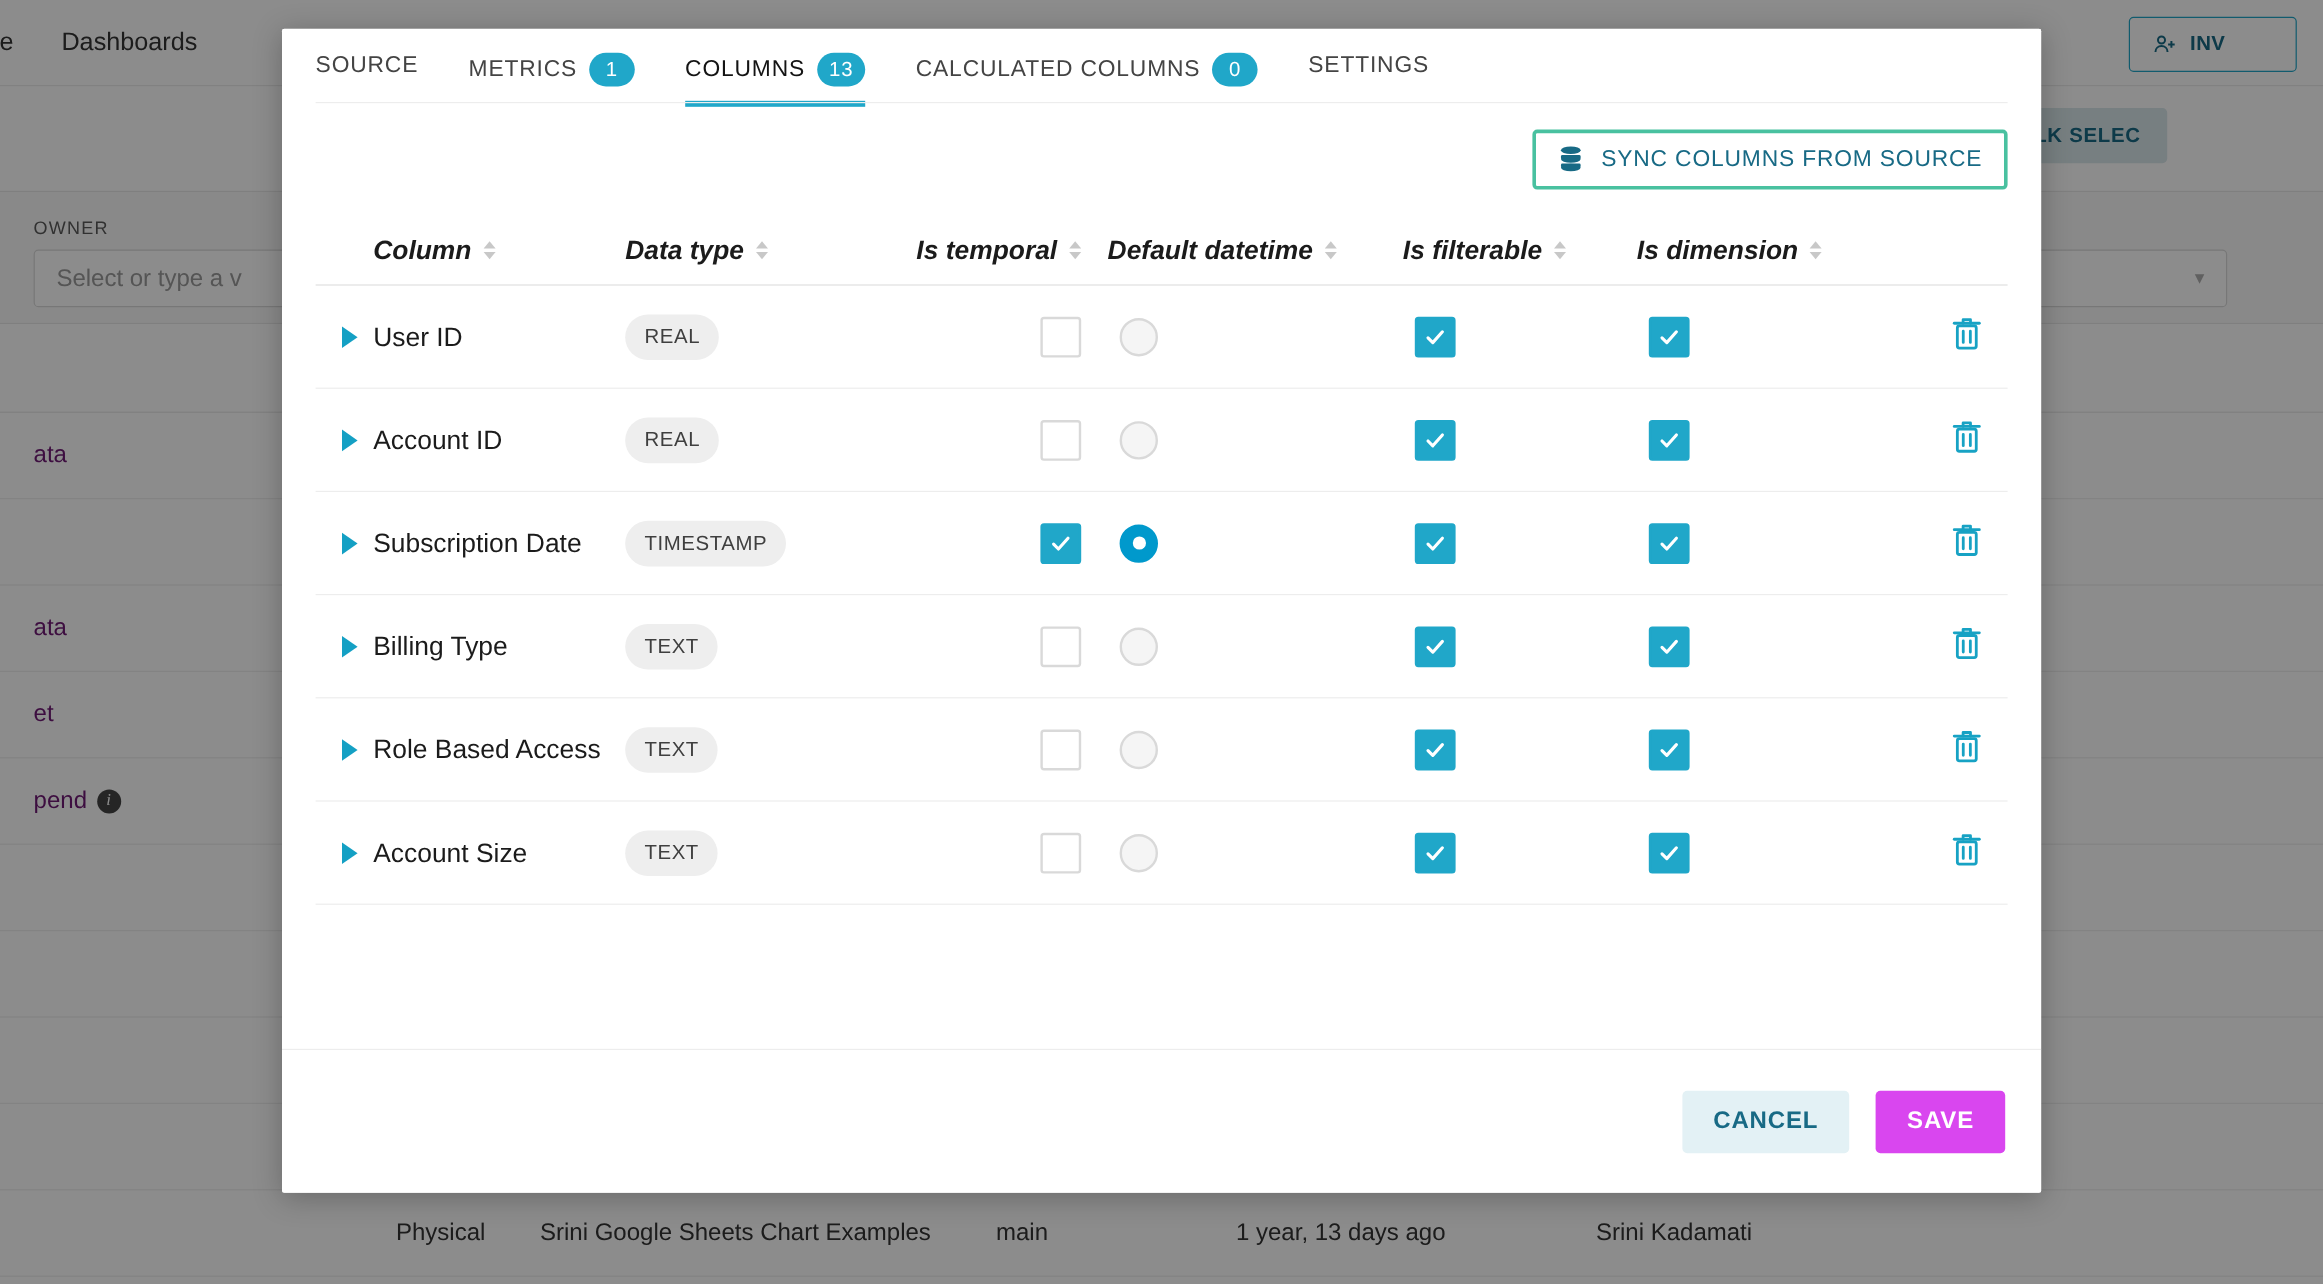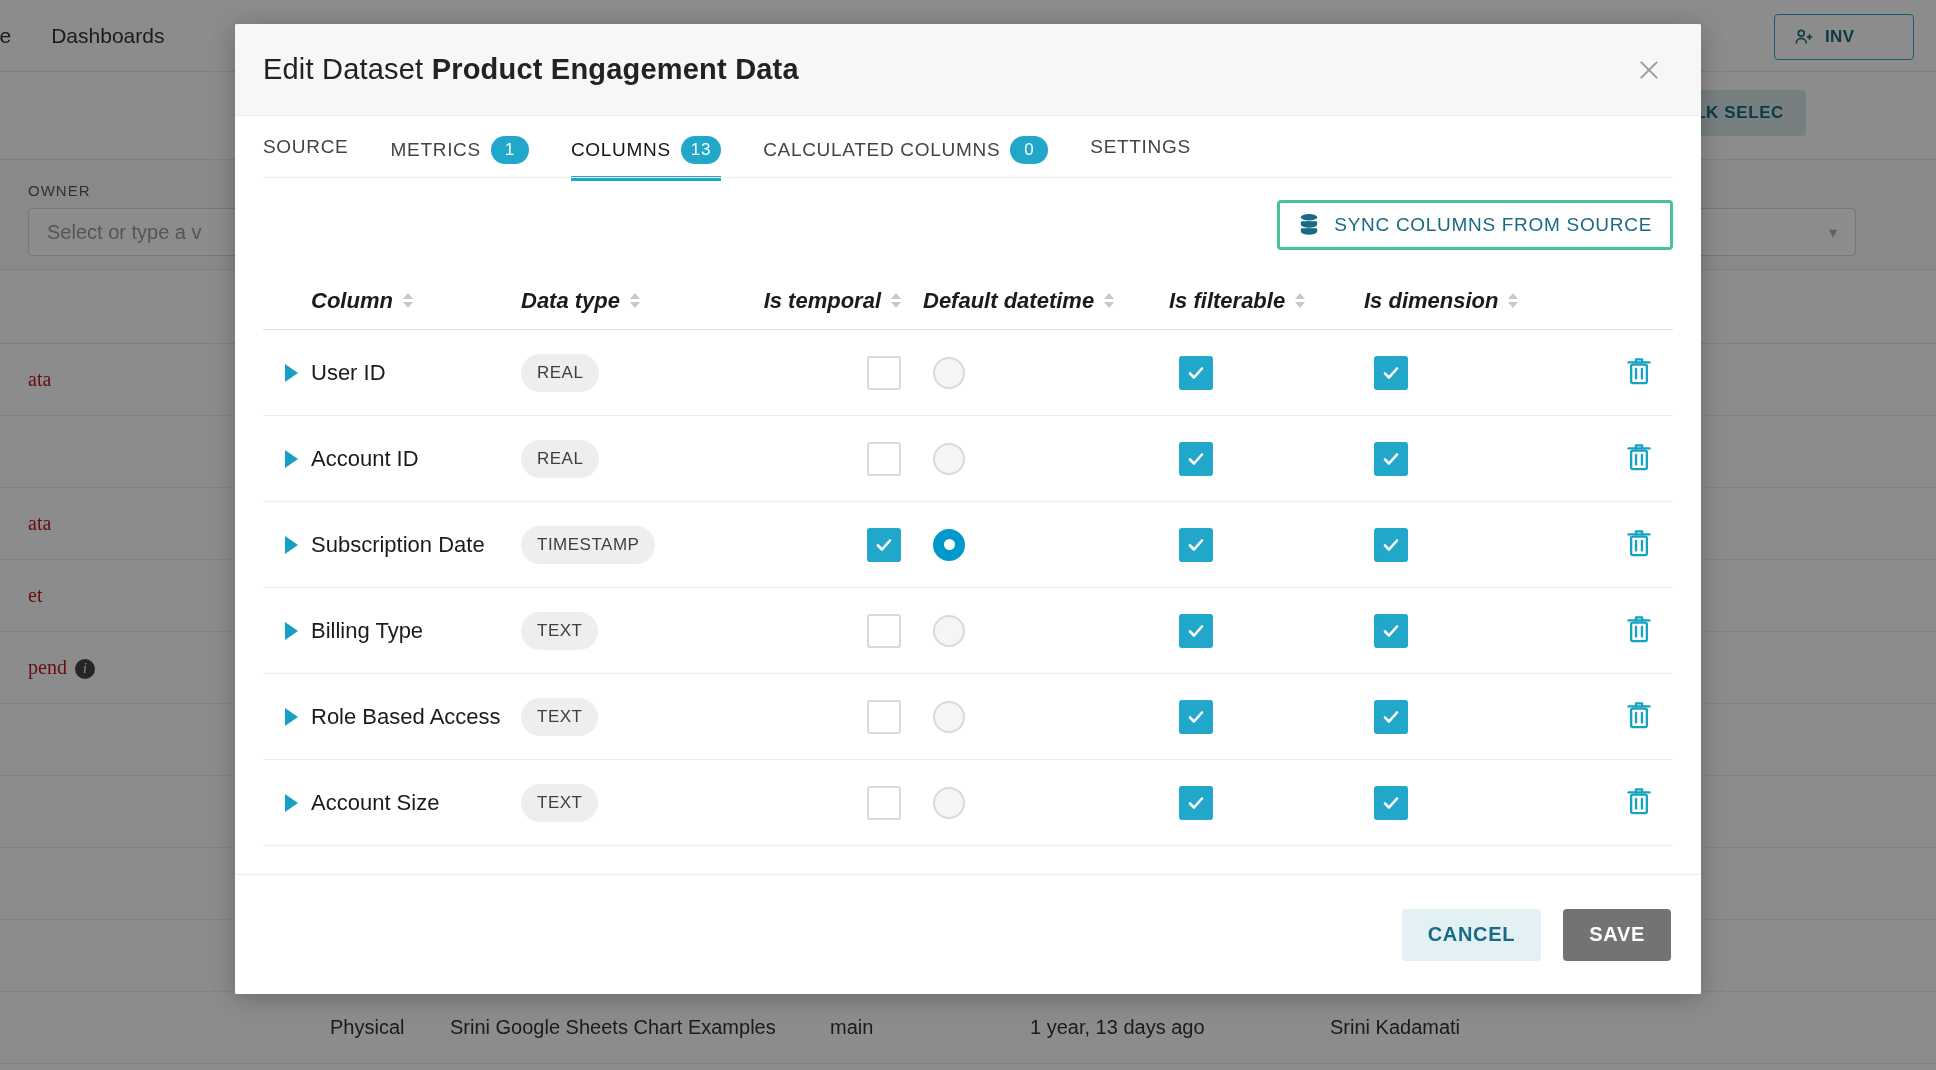--- a/index.html
+++ b/index.html
@@ -70,21 +70,21 @@
     border-bottom: 1px solid #e8e8e8;
   }
   .bg-th {
     font-size: 21px; font-weight: bold; color: #222; text-align: left;
   }
   .bg-tr {
     height: 72px; display: flex; align-items: center;
     border-bottom: 1px solid #eeeeee;
   }
   .bg-cell { font-size: 20px; color: #333; white-space: nowrap; overflow: hidden; }
-  .bg-link { color: #b91c1c; font-family: Liberation Serif, serif; }
+  .bg-link { color: #701a75; }
   .avatar {
     width: 46px; height: 46px; border-radius: 50%;
     display: flex; align-items: center; justify-content: center;
     color: #ffffff; font-size: 16px; font-weight: bold;
   }
   .info-dot {
     display: inline-flex; width: 20px; height: 20px; border-radius: 50%;
     background: #444; color: #fff; font-size: 14px; font-style: italic;
     align-items: center; justify-content: center; margin-left: 8px;
     vertical-align: middle; font-family: "Liberation Serif", serif;
@@ -244,21 +244,21 @@
     gap: 22px; padding: 0 30px;
     background: #ffffff;
   }
   .btn {
     height: 52px; padding: 0 26px; border-radius: 4px;
     font-size: 20px; font-weight: bold; letter-spacing: .7px;
     display: flex; align-items: center; justify-content: center;
     white-space: nowrap;
   }
   .btn-cancel { background: #e3f1f5; color: #186a85; }
-  .btn-save   { background: #737373; color: #ffffff; }
+  .btn-save   { background: #d946ef; color: #ffffff; }
 </style>
 </head>
 <body>
 
 <div id="app-background">
 
   <div class="bg-navbar">
     <span class="bg-nav-link">me</span>
     <span class="bg-nav-link">Dashboards</span>
     <div class="bg-invite-btn">
@@ -404,30 +404,20 @@
         </div>
       </div>
   </div>
 
 </div>
 
 <div id="dim-overlay"></div>
 
 <div id="modal">
 
-  <div class="modal-header">
-    <div class="modal-title">
-      <span>Edit Dataset </span><span class="dsname">Product Engagement Data</span>
-    </div>
-    <div class="close-btn">
-      <svg width="28" height="28" viewBox="0 0 24 24" stroke="#9a9ca3" stroke-width="1.7" fill="none">
-        <path d="M5 5 L19 19 M19 5 L5 19"></path>
-      </svg>
-    </div>
-  </div>
 
   <div class="modal-body">
 
     <div class="tabs">
       <div id="tabs-container" style="display:flex; align-items:flex-start;">
           <div class="tab">
             <span>SOURCE</span>
           </div>
           <div class="tab">
             <span>METRICS</span>

